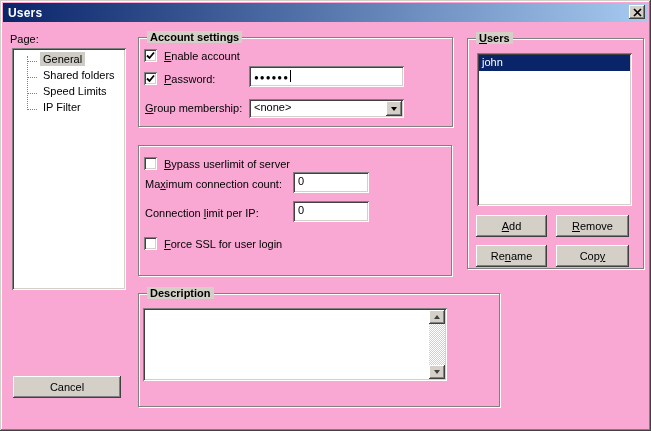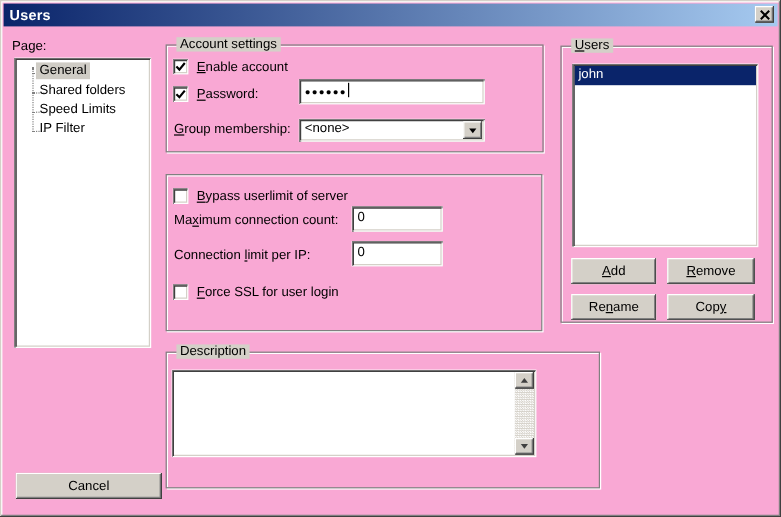--- a/index.html
+++ b/index.html
@@ -45,20 +45,21 @@
   .btn.default { border:1px solid #000; }
 
   
   .group {
     position:absolute; border:1px solid #808080;
     box-shadow: 1px 1px 0 #ffffff, inset 1px 1px 0 #ffffff;
   }
   .group-legend {
     position:absolute; top:-7px; left:8px; background:#d4d0c8; padding:0 3px;
     white-space:nowrap;
+    font-weight:bold;
   }
 
   
   .checkbox {
     position:absolute; width:13px; height:13px; background:#fff;
     box-shadow: inset 1px 1px 0 #808080, inset -1px -1px 0 #ffffff,
                 inset 2px 2px 0 #404040, inset -2px -2px 0 #d4d0c8;
   }
   .checkbox .mark { position:absolute; left:0; top:0; visibility:hidden; }
   .checkbox.checked .mark { visibility:visible; }
@@ -68,21 +69,21 @@
   .combo-btn {
     position:absolute; right:2px; top:2px; bottom:2px; width:16px; background:#d4d0c8;
     box-shadow: inset -1px -1px 0 #404040, inset 1px 1px 0 #ffffff, inset -2px -2px 0 #808080;
     display:flex; align-items:center; justify-content:center;
   }
   .arrow-down { width:0; height:0; border:3px solid transparent; border-top:4px solid #000; margin-top:4px; }
 
   
   .tree-line-v { position:absolute; border-left:1px dotted #808080; }
   .tree-line-h { position:absolute; border-top:1px dotted #808080; }
-  .tree-item { position:absolute; left:18px; white-space:nowrap; padding:1px 3px;text-align:right; }
+  .tree-item { position:absolute; left:28px; white-space:nowrap; padding:1px 3px;text-align:right; }
   .tree-item.selected { background:#cfccc5; }
 
   
   .list-item { position:absolute; left:2px; right:2px; height:16px; padding:1px 0 0 3px; }
   .list-item.selected { background:#0a246a; color:#fff; }
 
   
   .field-text { position:absolute; left:5px; top:3px; }
   .pw-dots { font-size:8px; letter-spacing:1px; position:relative; top:1px; }
   .caret { display:inline-block; width:1px; height:12px; background:#000; vertical-align:middle; margin-left:1px; }
@@ -122,21 +123,21 @@
     <div class="tree-line-h" style="left:15px; top:13px; width:10px;"></div>
     <div class="tree-line-h" style="left:15px; top:29px; width:10px;"></div>
     <div class="tree-line-h" style="left:15px; top:45px; width:10px;"></div>
     <div class="tree-line-h" style="left:15px; top:61px; width:10px;"></div>
     <div class="tree-item selected" style="top:4px;">General</div>
     <div class="tree-item" style="top:20px;">Shared folders</div>
     <div class="tree-item" style="top:36px;">Speed Limits</div>
     <div class="tree-item" style="top:52px;">IP Filter</div>
   </div>
 
-  <div class="btn" style="left:13px; top:394px; width:122px; height:22px;text-align:right;">Cancel</div>
+  <div class="btn" style="left:13px; top:376px; width:108px; height:22px;text-align:right;">Cancel</div>
 
   <div class="group" style="left:138px; top:37px; width:315px; height:90px;">
     <span class="group-legend">Account settings</span>
 
     <span class="checkbox checked" style="left:5px; top:11px;">
       <svg class="mark" width="13" height="13" viewBox="0 0 13 13">
         <path d="M3 6.5 L5.5 9 L10 3.5" stroke="#000" stroke-width="1.8" fill="none"></path>
       </svg>
     </span>
     <span class="label" style="left:25px; top:12px;"><u>E</u>nable account</span>

